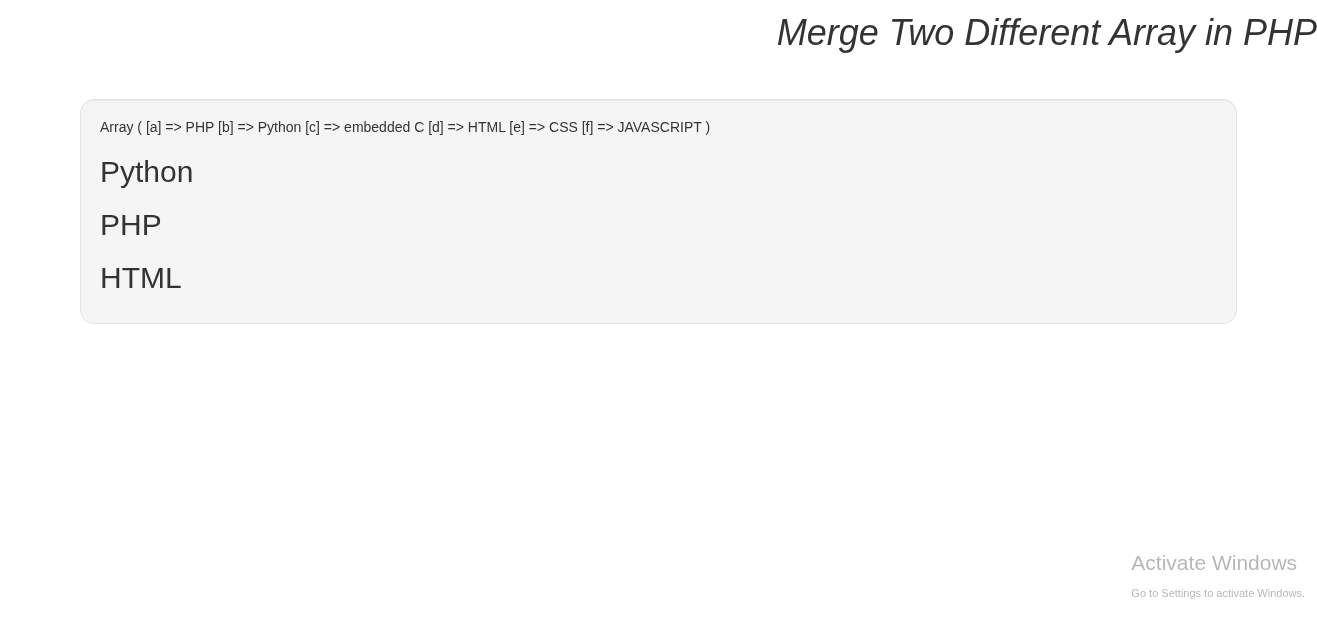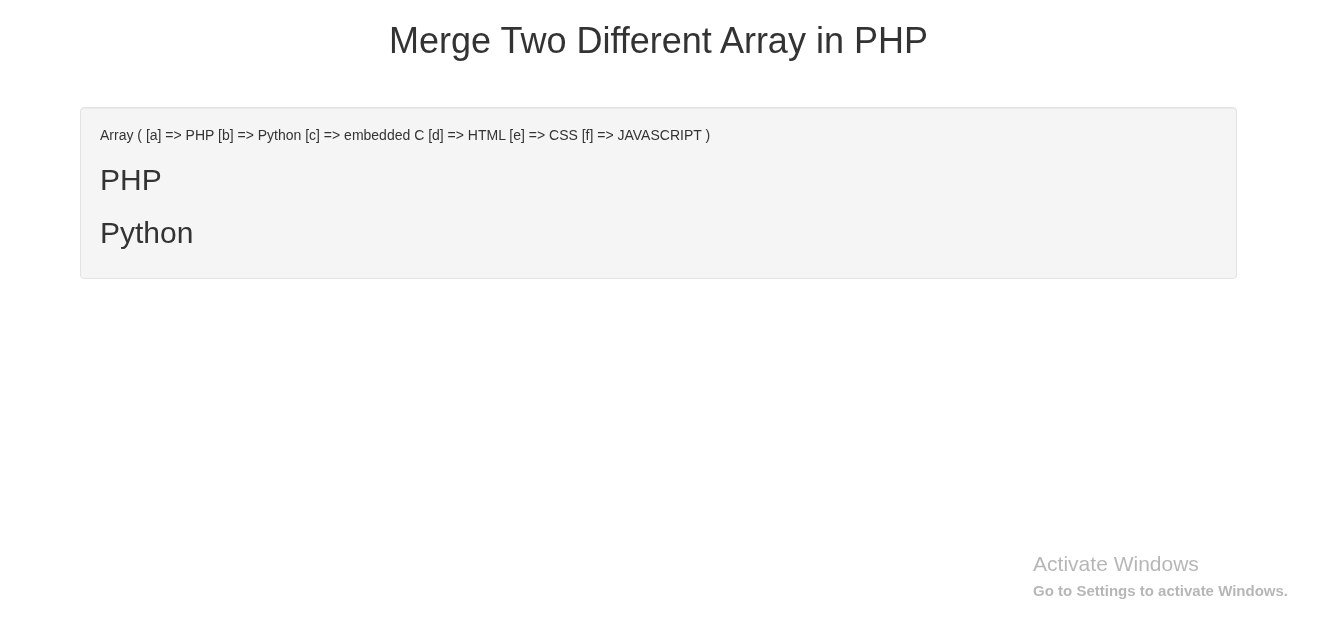--- a/index.html
+++ b/index.html
@@ -9,76 +9,77 @@
     }
     body {
       font-family: "Helvetica Neue", Helvetica, Arial, sans-serif;
       background: #ffffff;
       width: 1317px;
       height: 617px;
       position: relative;
       color: #333;
     }
     .page-title {
-      text-align: center;
+      text-align: right;
       font-size: 36px;
       font-weight: 500;
       color: #333333;
-      padding-top: 20px;
+      padding-top: 12px;
       padding-bottom: 10px;
+      font-style: italic;
     }
     .well {
       margin: 35px 80px 0 80px;
       background-color: #f5f5f5;
       border: 1px solid #e3e3e3;
-      border-radius: 4px;
+      border-radius: 14px;
       padding: 19px;
       box-shadow: inset 0 1px 1px rgba(0,0,0,.05);
     }
     .array-print {
       font-size: 14px;
       color: #333333;
       margin-bottom: 18px;
     }
     .array-item {
       font-size: 30px;
       font-weight: 500;
       color: #333333;
       margin-top: 20px;
       margin-bottom: 10px;
       line-height: 1.1;
     }
     .watermark {
       position: absolute;
-      right: 29px;
+      right: 12px;
       bottom: 18px;
       text-align: left;
       color: #8b8b8b;
       opacity: 0.55;
       font-family: "Segoe UI", Arial, sans-serif;
     }
     .watermark .wm-title {
       font-size: 21px;
       color: #7c7c7c;
       font-weight: 400;
     }
     .watermark .wm-sub {
-      font-size: 15px;
+      font-size: 11px;
       color: #7c7c7c;
-      margin-top: 6px;
-      font-weight: bold;
+      margin-top: 12px;
     }
   </style>
 </head>
 <body>
 
 <h2 class="page-title">Merge Two Different Array in PHP</h2>
 
 <div class="well">
   <div class="array-print">Array ( [a] =&gt; PHP [b] =&gt; Python [c] =&gt; embedded C [d] =&gt; HTML [e] =&gt; CSS [f] =&gt; JAVASCRIPT )</div>
+  <h2 class="array-item">Python</h2>
   <h2 class="array-item">PHP</h2>
-  <h2 class="array-item">Python</h2>
+  <h2 class="array-item">HTML</h2>
 </div>
 
 <div class="watermark">
   <div class="wm-title">Activate Windows</div>
   <div class="wm-sub">Go to Settings to activate Windows.</div>
 </div>
 
 </body></html>

